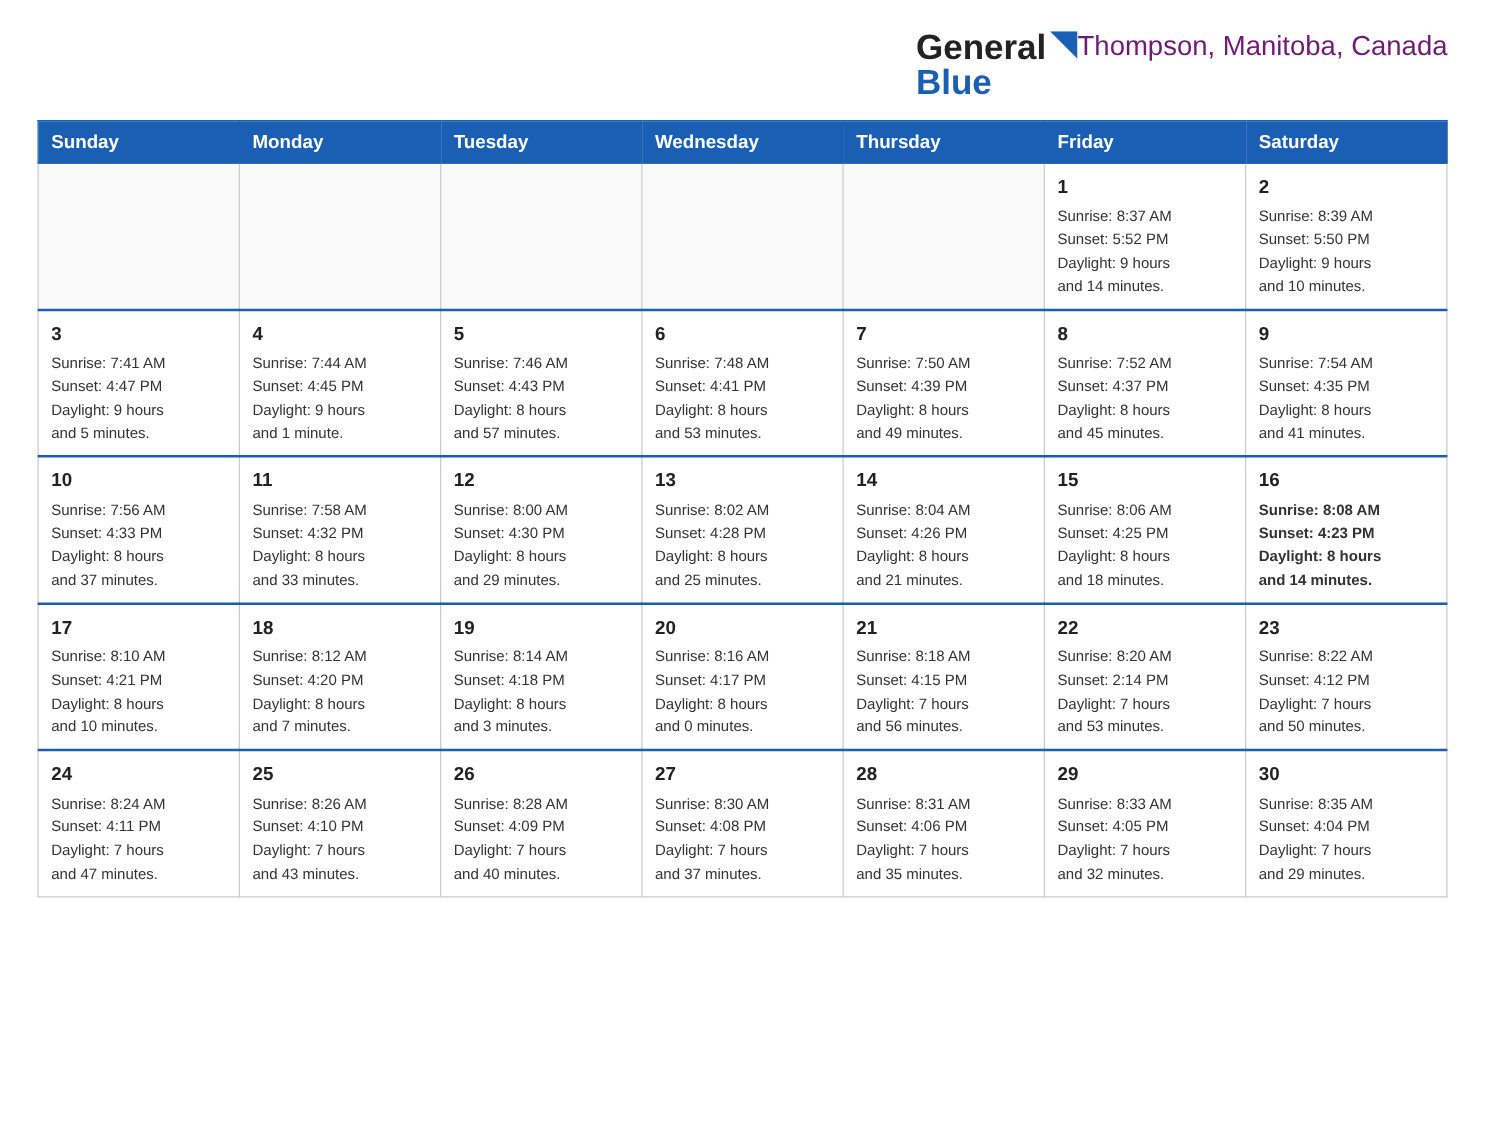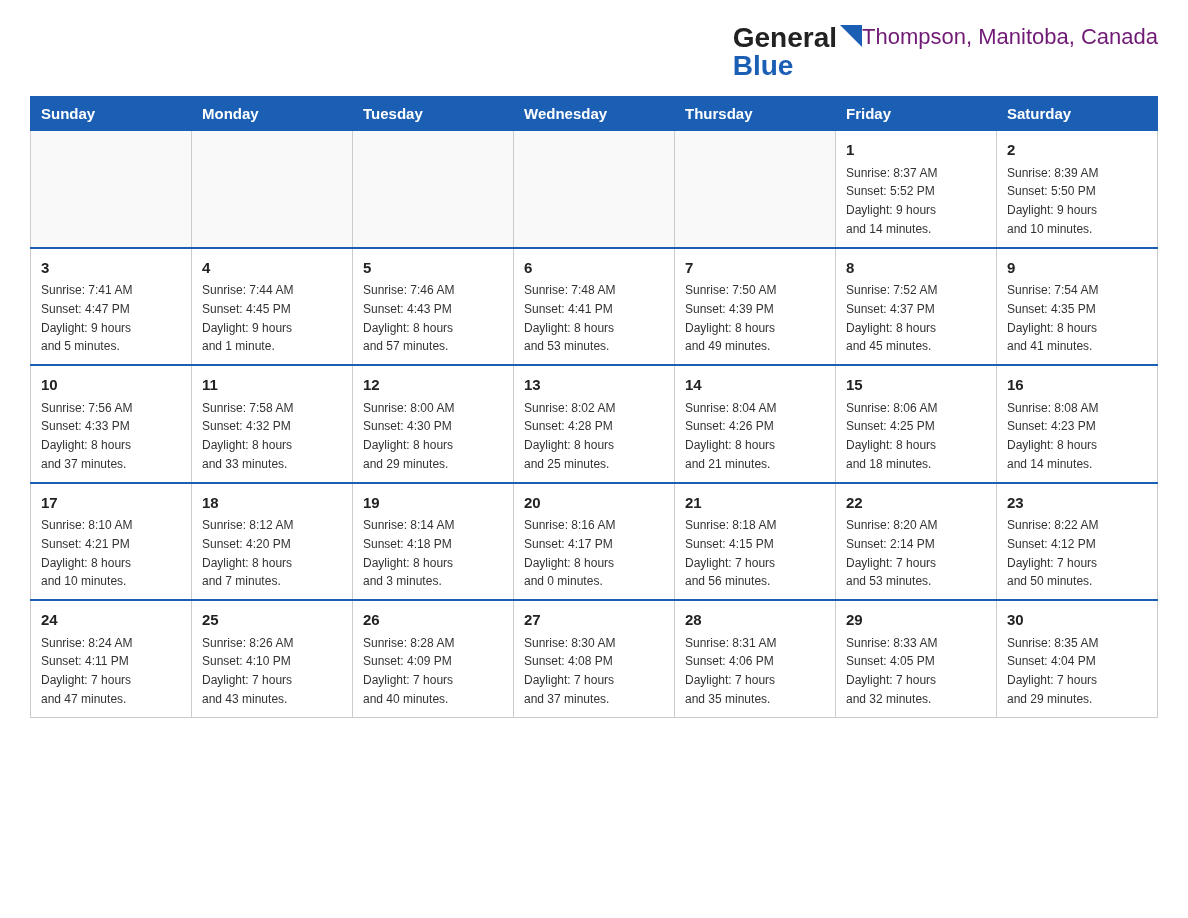--- a/index.html
+++ b/index.html
@@ -194,21 +194,21 @@
 Daylight: 8 hours
 and 25 minutes.</span></td>
         <td><span class="day-num">14</span><span class="day-info" style="white-space: pre-line;">Sunrise: 8:04 AM
 Sunset: 4:26 PM
 Daylight: 8 hours
 and 21 minutes.</span></td>
         <td><span class="day-num">15</span><span class="day-info" style="white-space: pre-line;">Sunrise: 8:06 AM
 Sunset: 4:25 PM
 Daylight: 8 hours
 and 18 minutes.</span></td>
-        <td><span class="day-num">16</span><span class="day-info" style="white-space: pre-line;">Sunrise: 8:08 AM
+        <td><span class="day-num">16</span><span class="day-info" style="white-space: pre-line; font-weight: bold;">Sunrise: 8:08 AM
 Sunset: 4:23 PM
 Daylight: 8 hours
 and 14 minutes.</span></td>
       </tr>
       <tr>
         <td><span class="day-num">17</span><span class="day-info" style="white-space: pre-line;">Sunrise: 8:10 AM
 Sunset: 4:21 PM
 Daylight: 8 hours
 and 10 minutes.</span></td>
         <td><span class="day-num">18</span><span class="day-info" style="white-space: pre-line;">Sunrise: 8:12 AM

